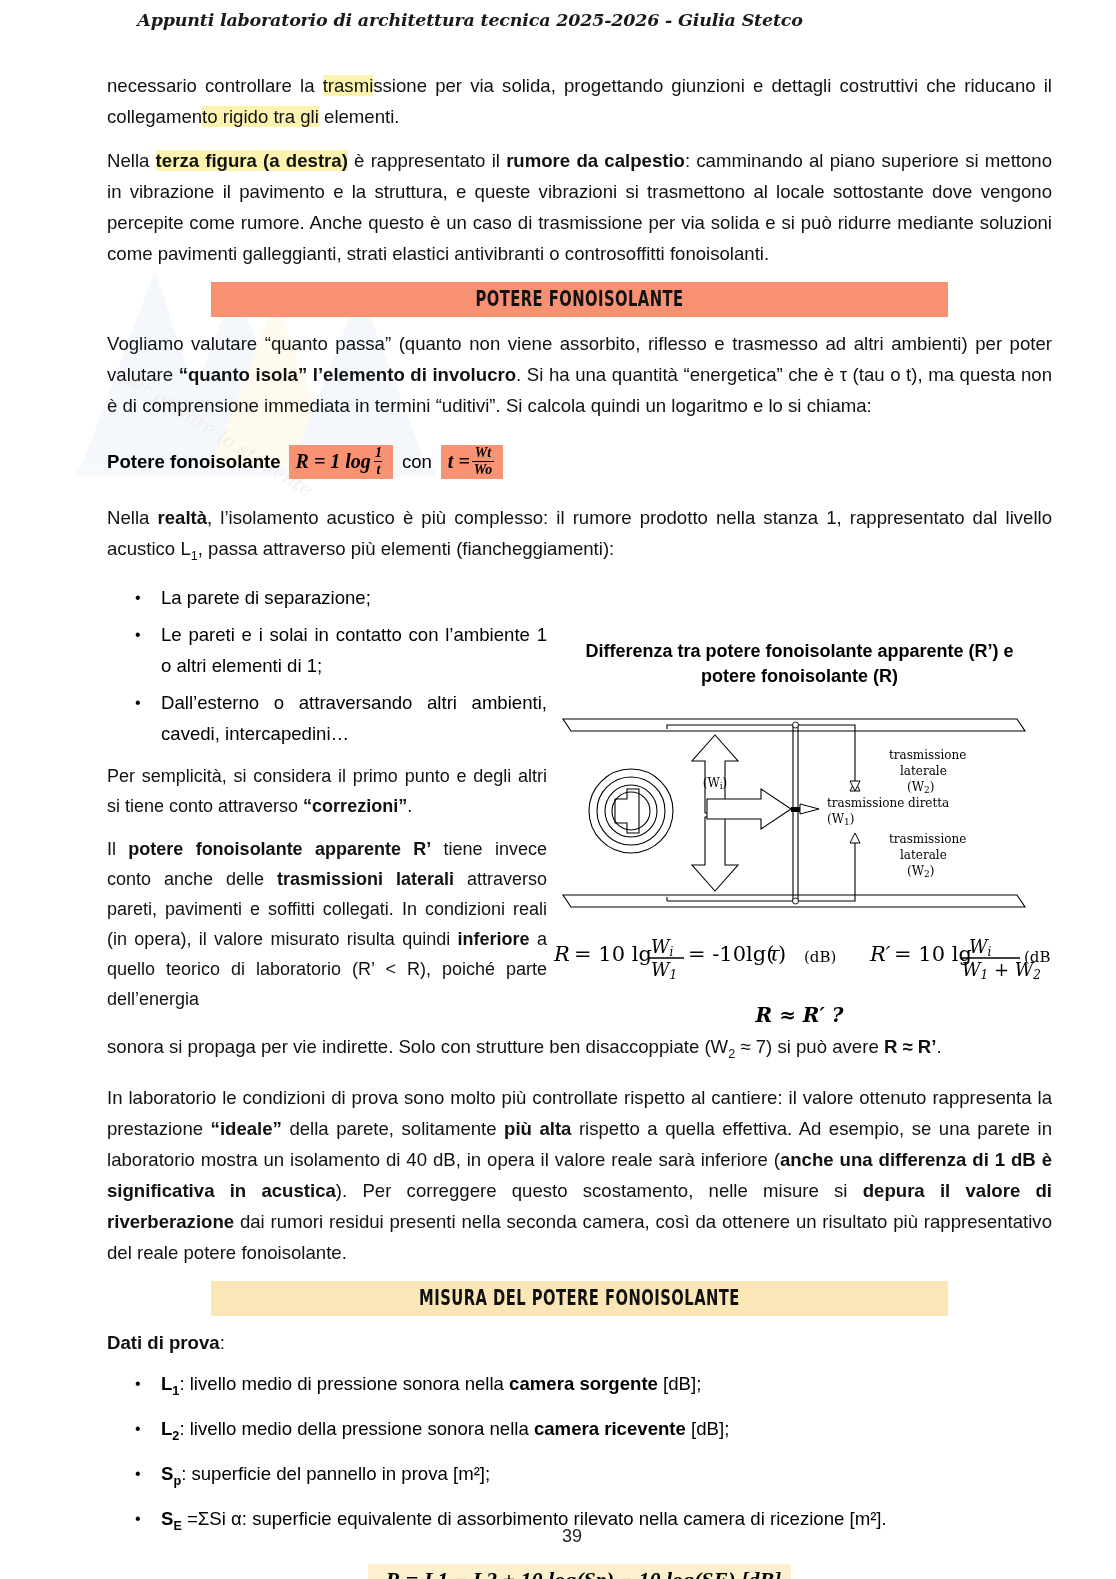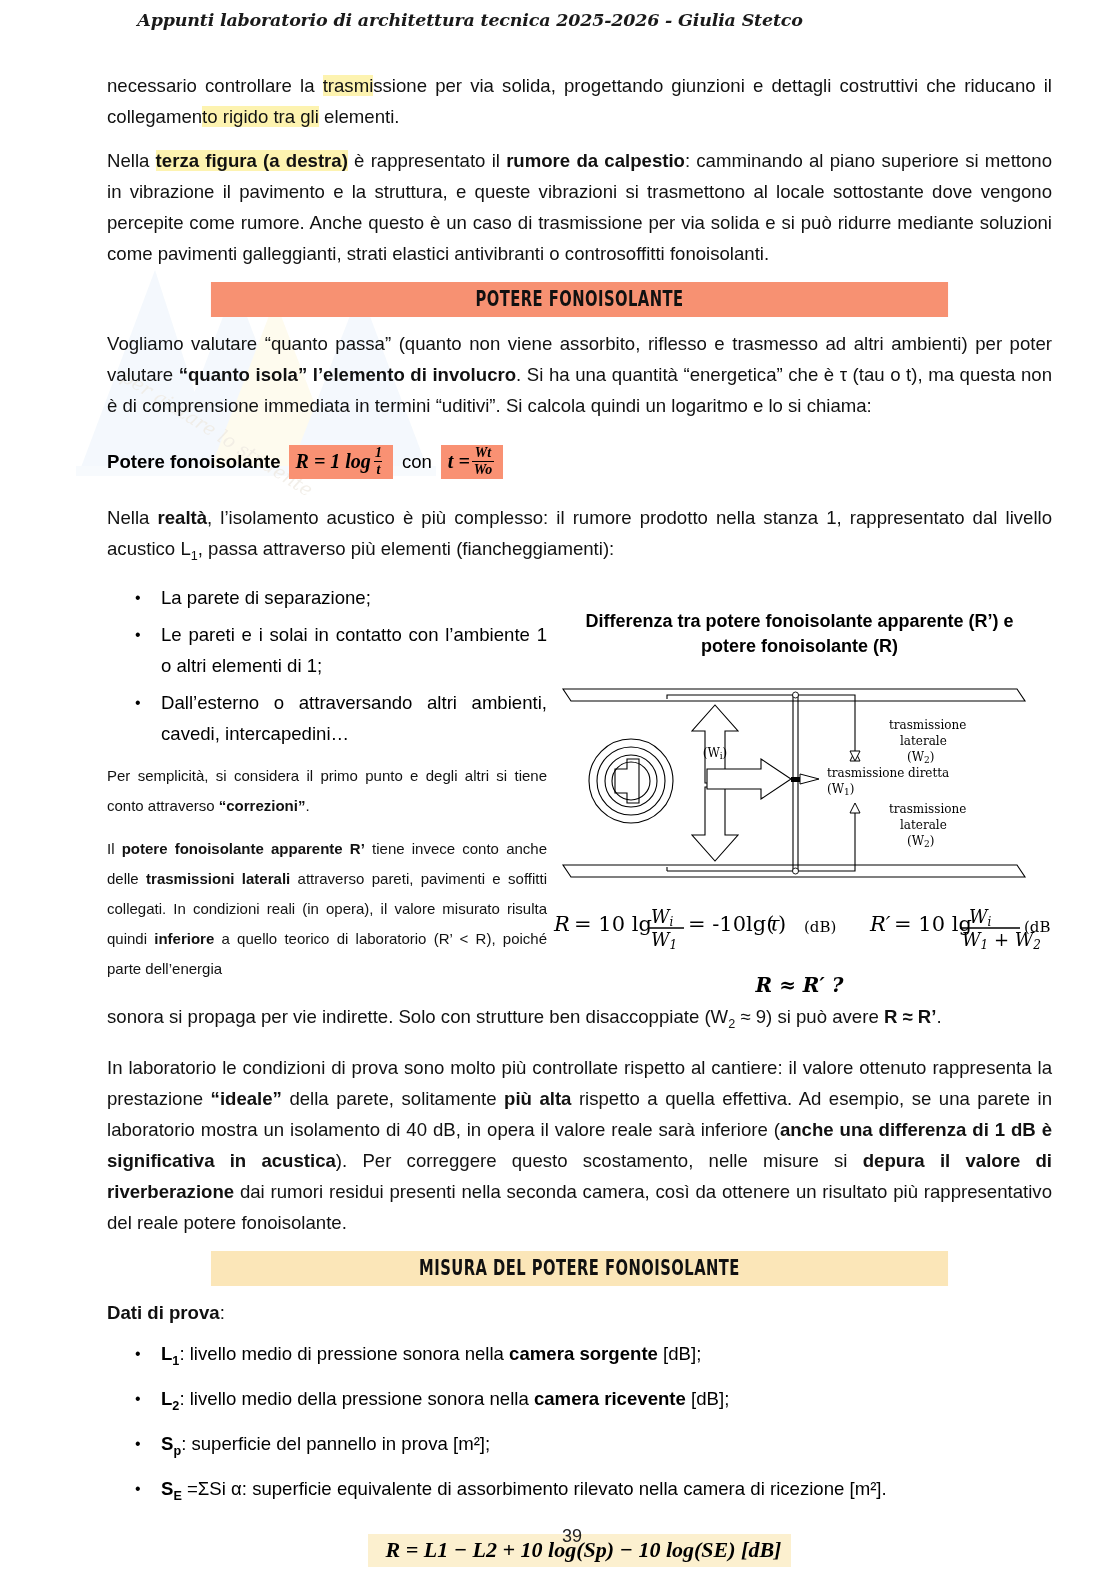--- a/index.html
+++ b/index.html
@@ -150,21 +150,21 @@
 
   
   .split {
     display: flex;
     align-items: flex-end;
     gap: 0;
   }
   .split .col-left { width: 440px; }
   .split .col-right { width: 505px; }
 
-  .col-left p.para { font-size: 15px; line-height: 30px; }
+  .col-left p.para { font-size: 18px; line-height: 30px; }
 
   
   .figure {
     margin-top: 6px;
   }
   .fig-title {
     font-family: Liberation Sans, sans-serif;
     font-weight: 700;
     font-size: 18px;
     line-height: 25px;
@@ -376,21 +376,21 @@
               <text x="412" y="47" font-size="18" font-style="italic">W<tspan font-size="12" dy="3">1</tspan><tspan font-size="18" dy="-3"> + </tspan>W<tspan font-size="12" dy="3">2</tspan></text>
               <text x="474" y="33" font-size="15">(dB)</text>
             </g>
           </svg>
 
           <div style="text-align:center;margin-top:16px;font-family:'DejaVu Serif',serif;font-weight:700;font-style:italic;font-size:20px;">R ≈ R′ ?</div>
         </div>
       </div>
     </div>
 
-    <p class="para" style="margin-top:4px;"><span>sonora si propaga per vie indirette. Solo con strutture ben disaccoppiate (W</span><sub>2</sub><span> ≈ 9) si può avere </span><b>R ≈ R’</b><span>.</span></p>
+    <p class="para" style="margin-top:4px;"><span>sonora si propaga per vie indirette. Solo con strutture ben disaccoppiate (W</span><sub>2</sub><span> ≈ 7) si può avere </span><b>R ≈ R’</b><span>.</span></p>
 
     <p class="para"><span>In laboratorio le condizioni di prova sono molto più controllate rispetto al cantiere: il valore ottenuto rappresenta la prestazione </span><b>“ideale”</b><span> della parete, solitamente </span><b>più alta</b><span> rispetto a quella effettiva. Ad esempio, se una parete in laboratorio mostra un isolamento di 40 dB, in opera il valore reale sarà inferiore (</span><b>anche una differenza di 1 dB è significativa in acustica</b><span>). Per correggere questo scostamento, nelle misure si </span><b>depura il valore di riverberazione</b><span> dai rumori residui presenti nella seconda camera, così da ottenere un risultato più rappresentativo del reale potere fonoisolante.</span></p>
 
     <div class="banner-wrap">
       <div class="banner banner-cream"><span class="banner-inner-text">MISURA DEL POTERE FONOISOLANTE</span></div>
     </div>
 
     <p class="para tight"><b>Dati di prova</b><span>:</span></p>
 
     <ul class="bul wide">

